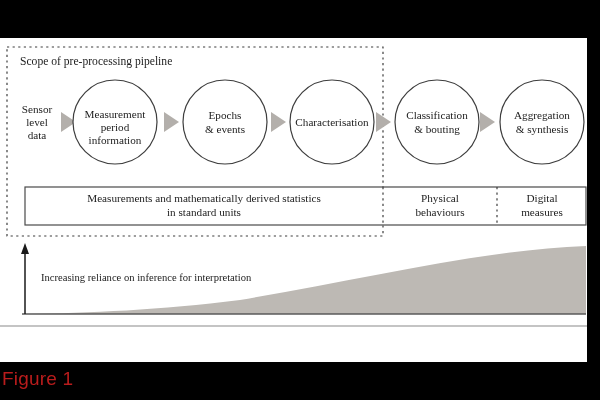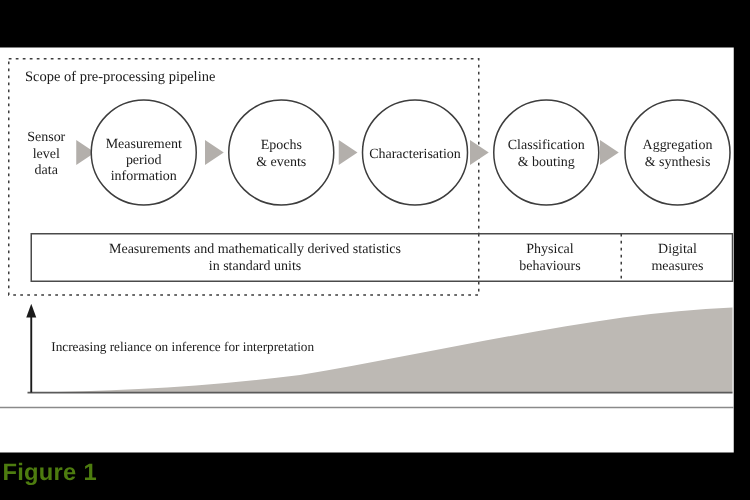--- a/index.html
+++ b/index.html
@@ -44,24 +44,23 @@
   .plain-label { font-size: 11.2px; }
   .scope-label { font-size: 11.6px; }
   .band-label { font-size: 11.2px; }
   .arrow-note { font-size: 10.6px; }
   .caption {
     position: absolute;
     left: 2px;
     top: 330px;
     font-family: "Liberation Sans", sans-serif;
     font-size: 19px;
-    color: #4d7c0f;
+    color: #b91c1c;
     letter-spacing: 0.2px;
     white-space: nowrap;
-    font-weight: bold;
   }
 </style>
 </head>
 <body>
 
 <div id="figure-root">
   <div class="page">
 
     <svg class="diagram" viewBox="0 0 587 324">
 

